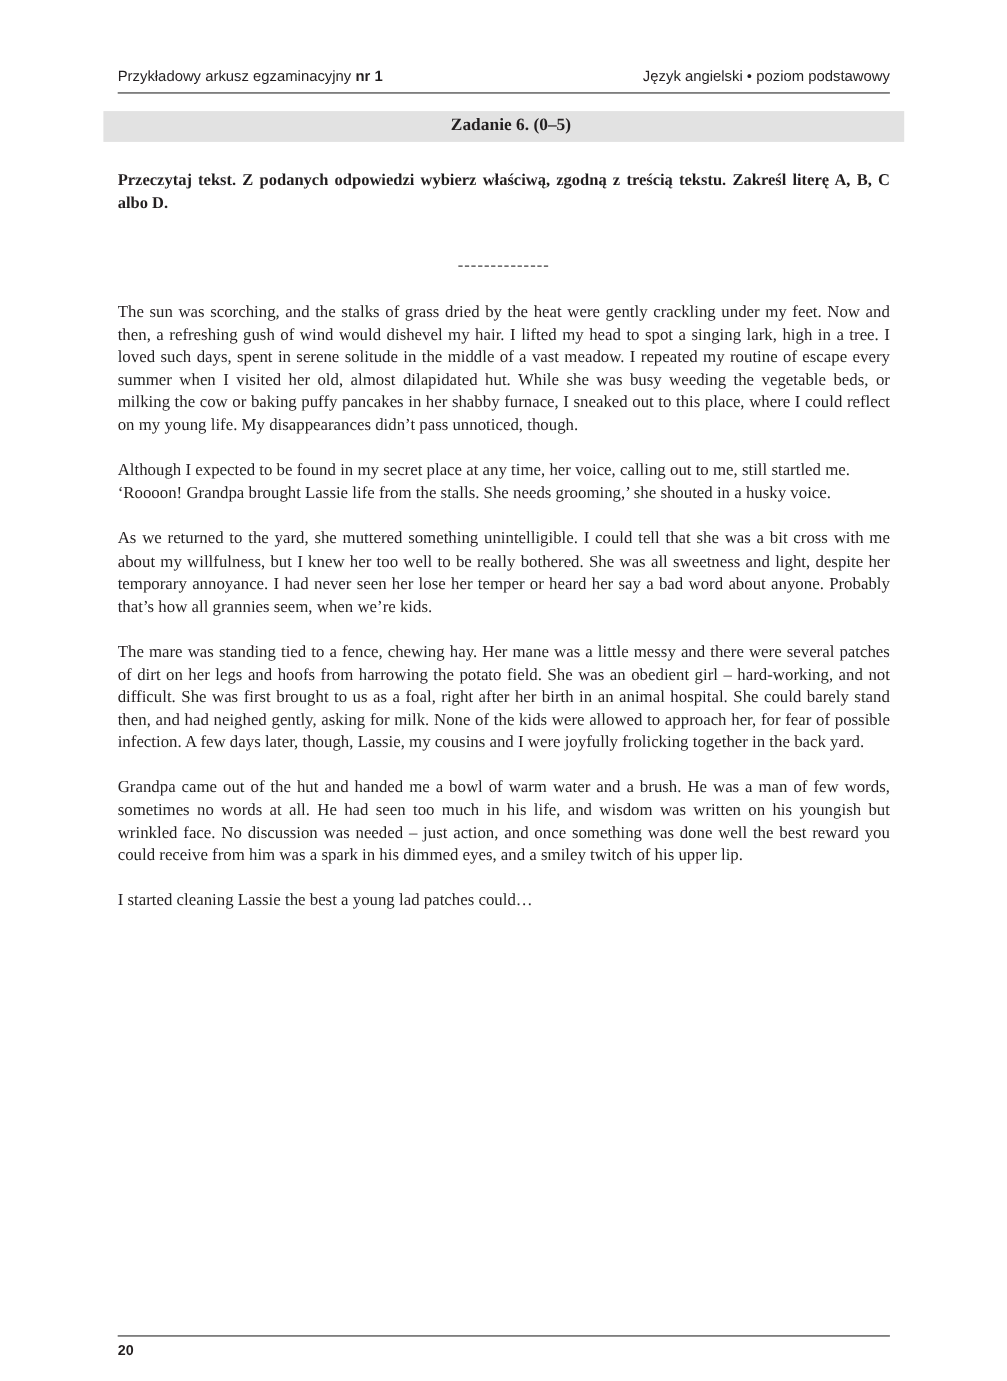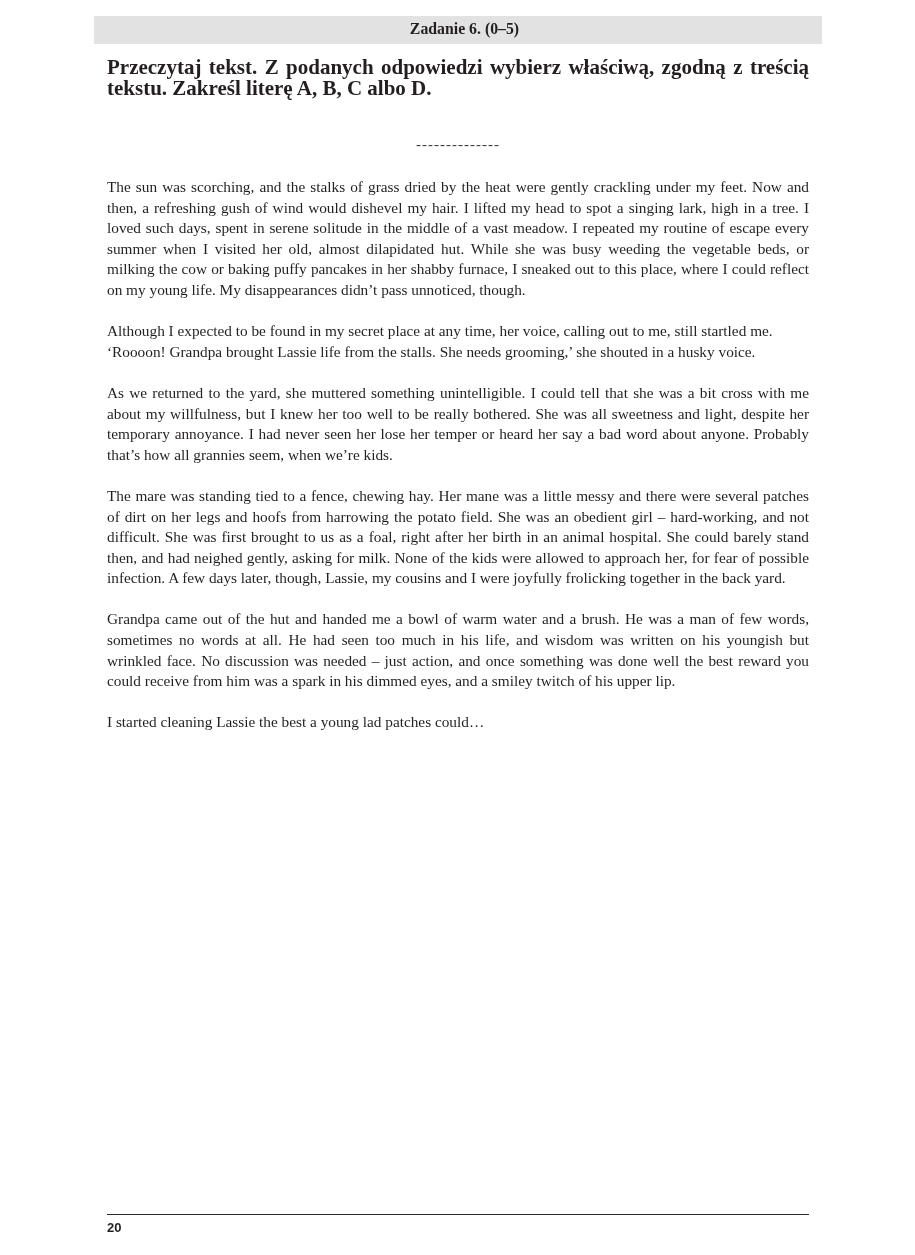--- a/index.html
+++ b/index.html
@@ -40,24 +40,24 @@
     padding: 4px 12px 6px 25px;
     font-family: "Liberation Serif", serif;
     font-weight: bold;
     font-size: 15.8px;
     line-height: 18px;
     color: #231f20;
     text-align: center;
   }
 
   .instruction {
-    margin-top: 13px;
+    margin-top: 25px;
     font-family: "Liberation Serif", serif;
     font-weight: bold;
-    font-size: 21px;
+    font-size: 15px;
     line-height: 20.5px;
     text-align: justify;
   }
 
   .separator {
     margin-top: 39px;
     text-align: center;
     font-family: "Liberation Serif", serif;
     font-size: 15px;
     line-height: 15px;
@@ -91,20 +91,26 @@
     margin-top: 43px;
   }
   .footer .page-number { font-weight: bold; }
 </style>
 </head>
 <body>
 
 <div class="page">
   <div class="content">
 
+    <div class="header">
+      <div>
+        <span>Przykładowy arkusz egzaminacyjny </span><span class="bold">nr 1</span>
+      </div>
+      <div>Język angielski • poziom podstawowy</div>
+    </div>
 
     <div class="banner" style="background: rgb(226, 226, 226);">Zadanie 6. (0–5)</div>
 
     <div class="instruction">Przeczytaj tekst. Z podanych odpowiedzi wybierz właściwą, zgodną z treścią tekstu. Zakreśl literę A, B, C albo D.</div>
 
     <div class="separator">--------------</div>
 
     <div class="passage">
         <div class="paragraph">
           <div class="para-block">The sun was scorching, and the stalks of grass dried by the heat were gently crackling under my feet. Now and then, a refreshing gush of wind would dishevel my hair. I lifted my head to spot a singing lark, high in a tree. I loved such days, spent in serene solitude in the middle of a vast meadow. I repeated my routine of escape every summer when I visited her old, almost dilapidated hut. While she was busy weeding the vegetable beds, or milking the cow or baking puffy pancakes in her shabby furnace, I sneaked out to this place, where I could reflect on my young life. My disappearances didn’t pass unnoticed, though.</div>

